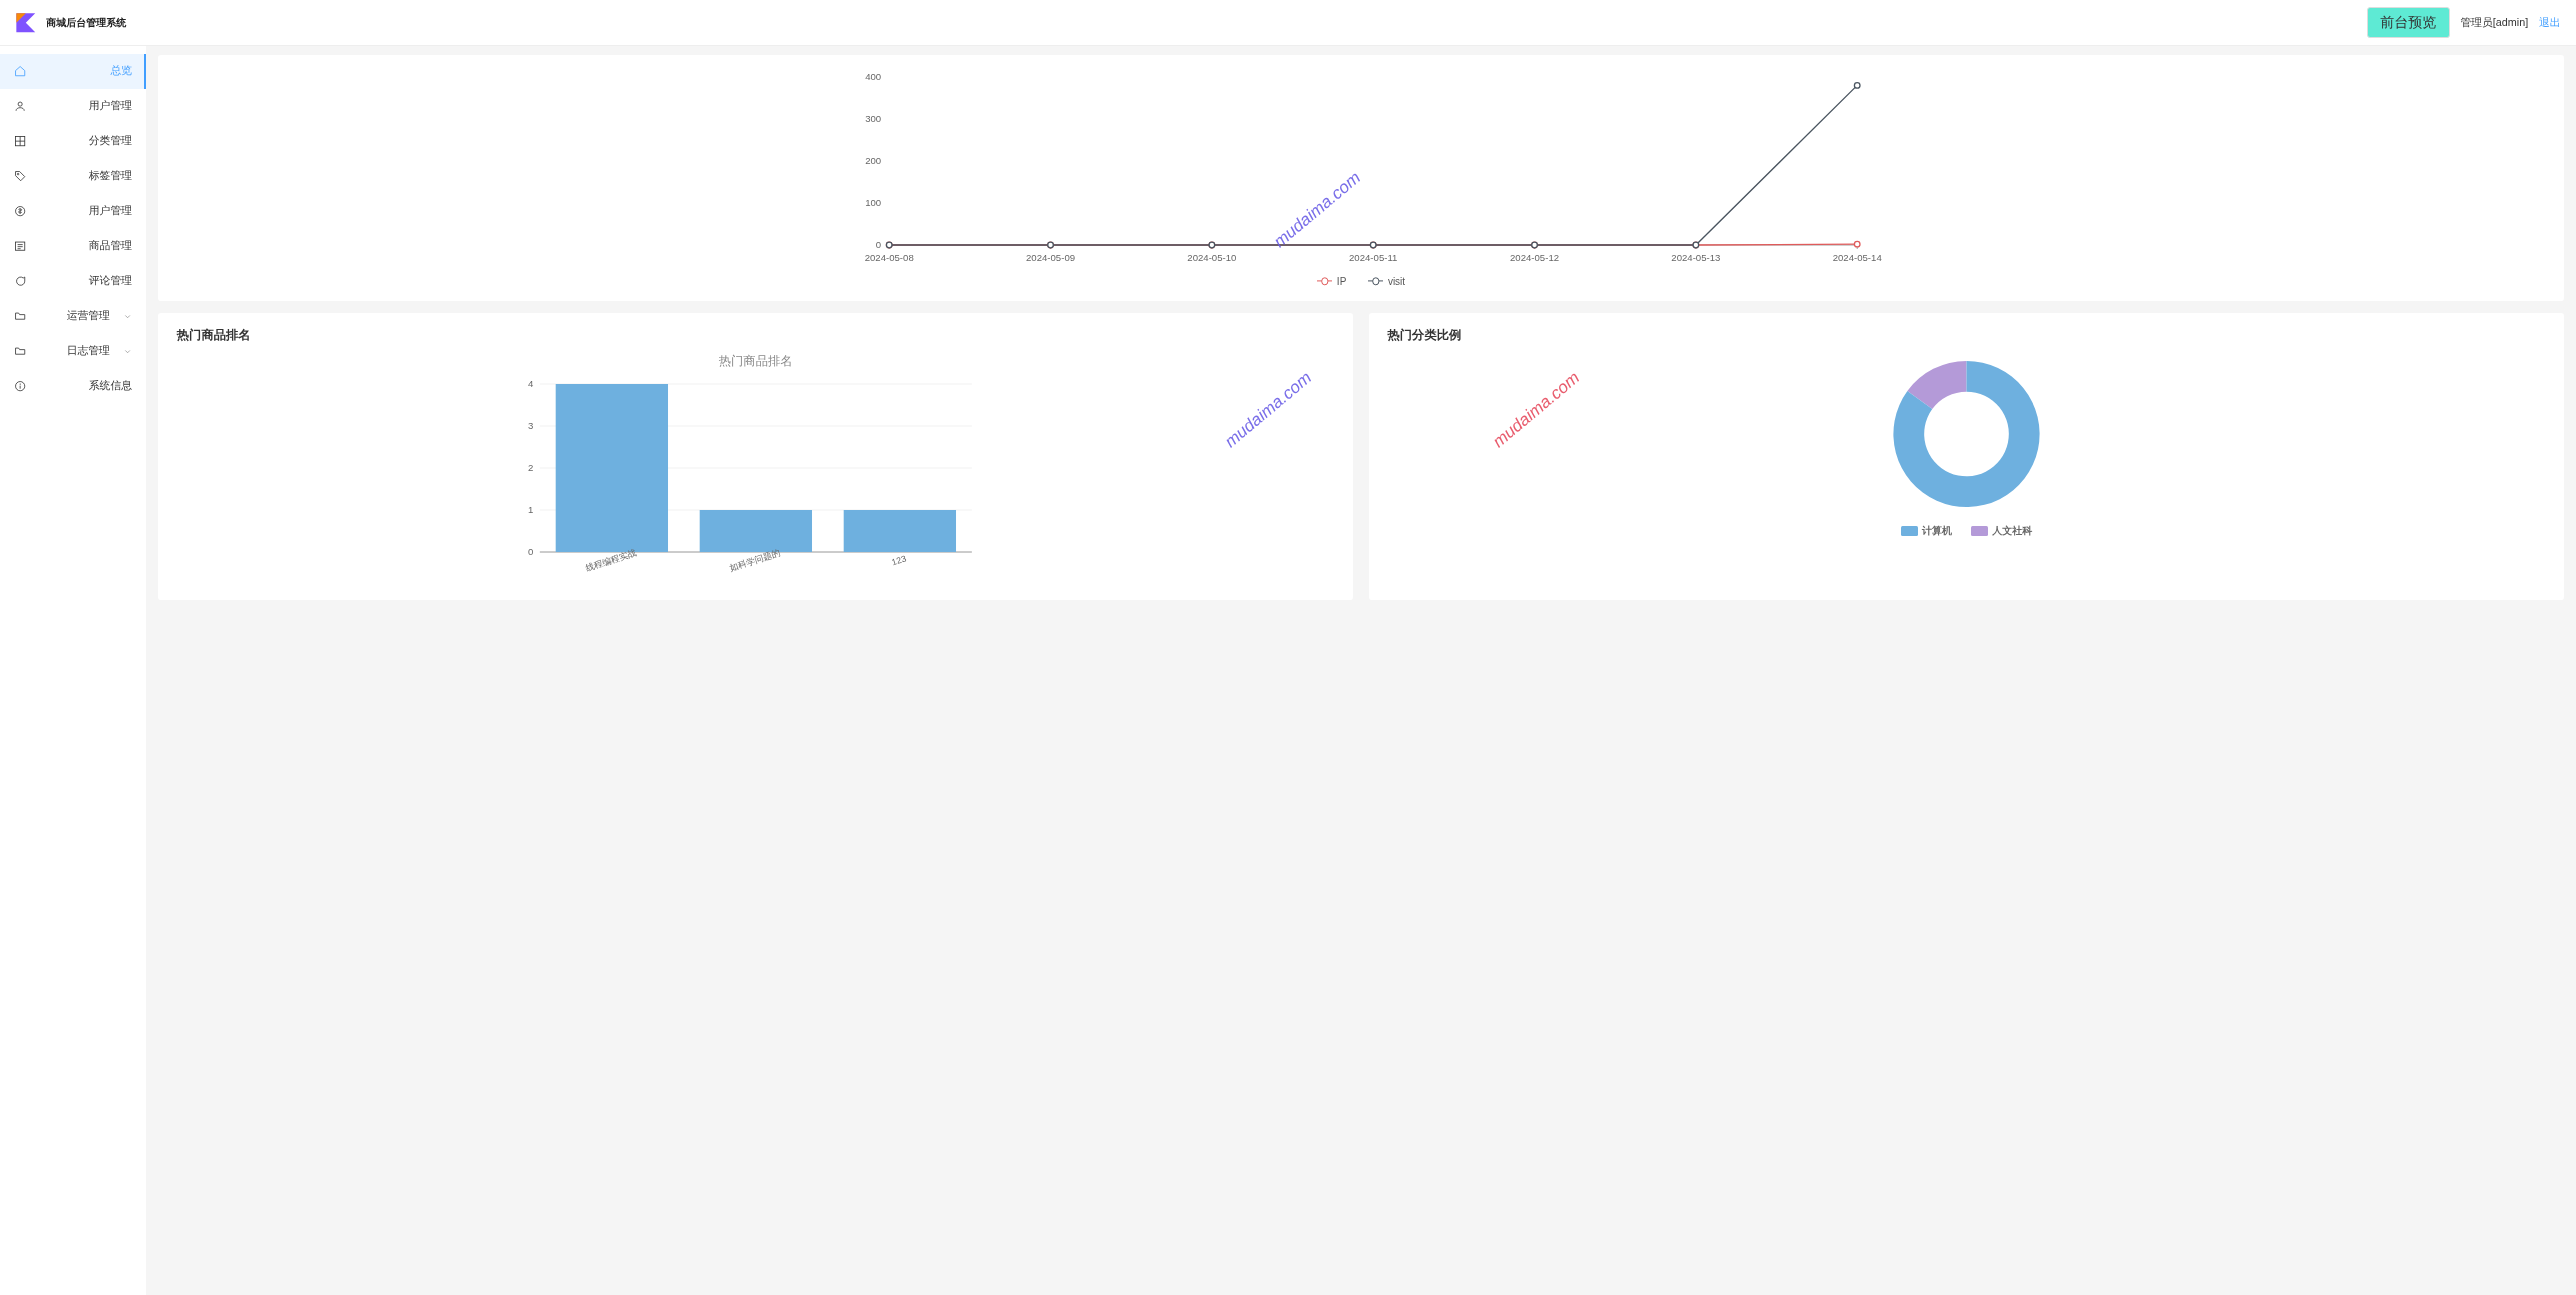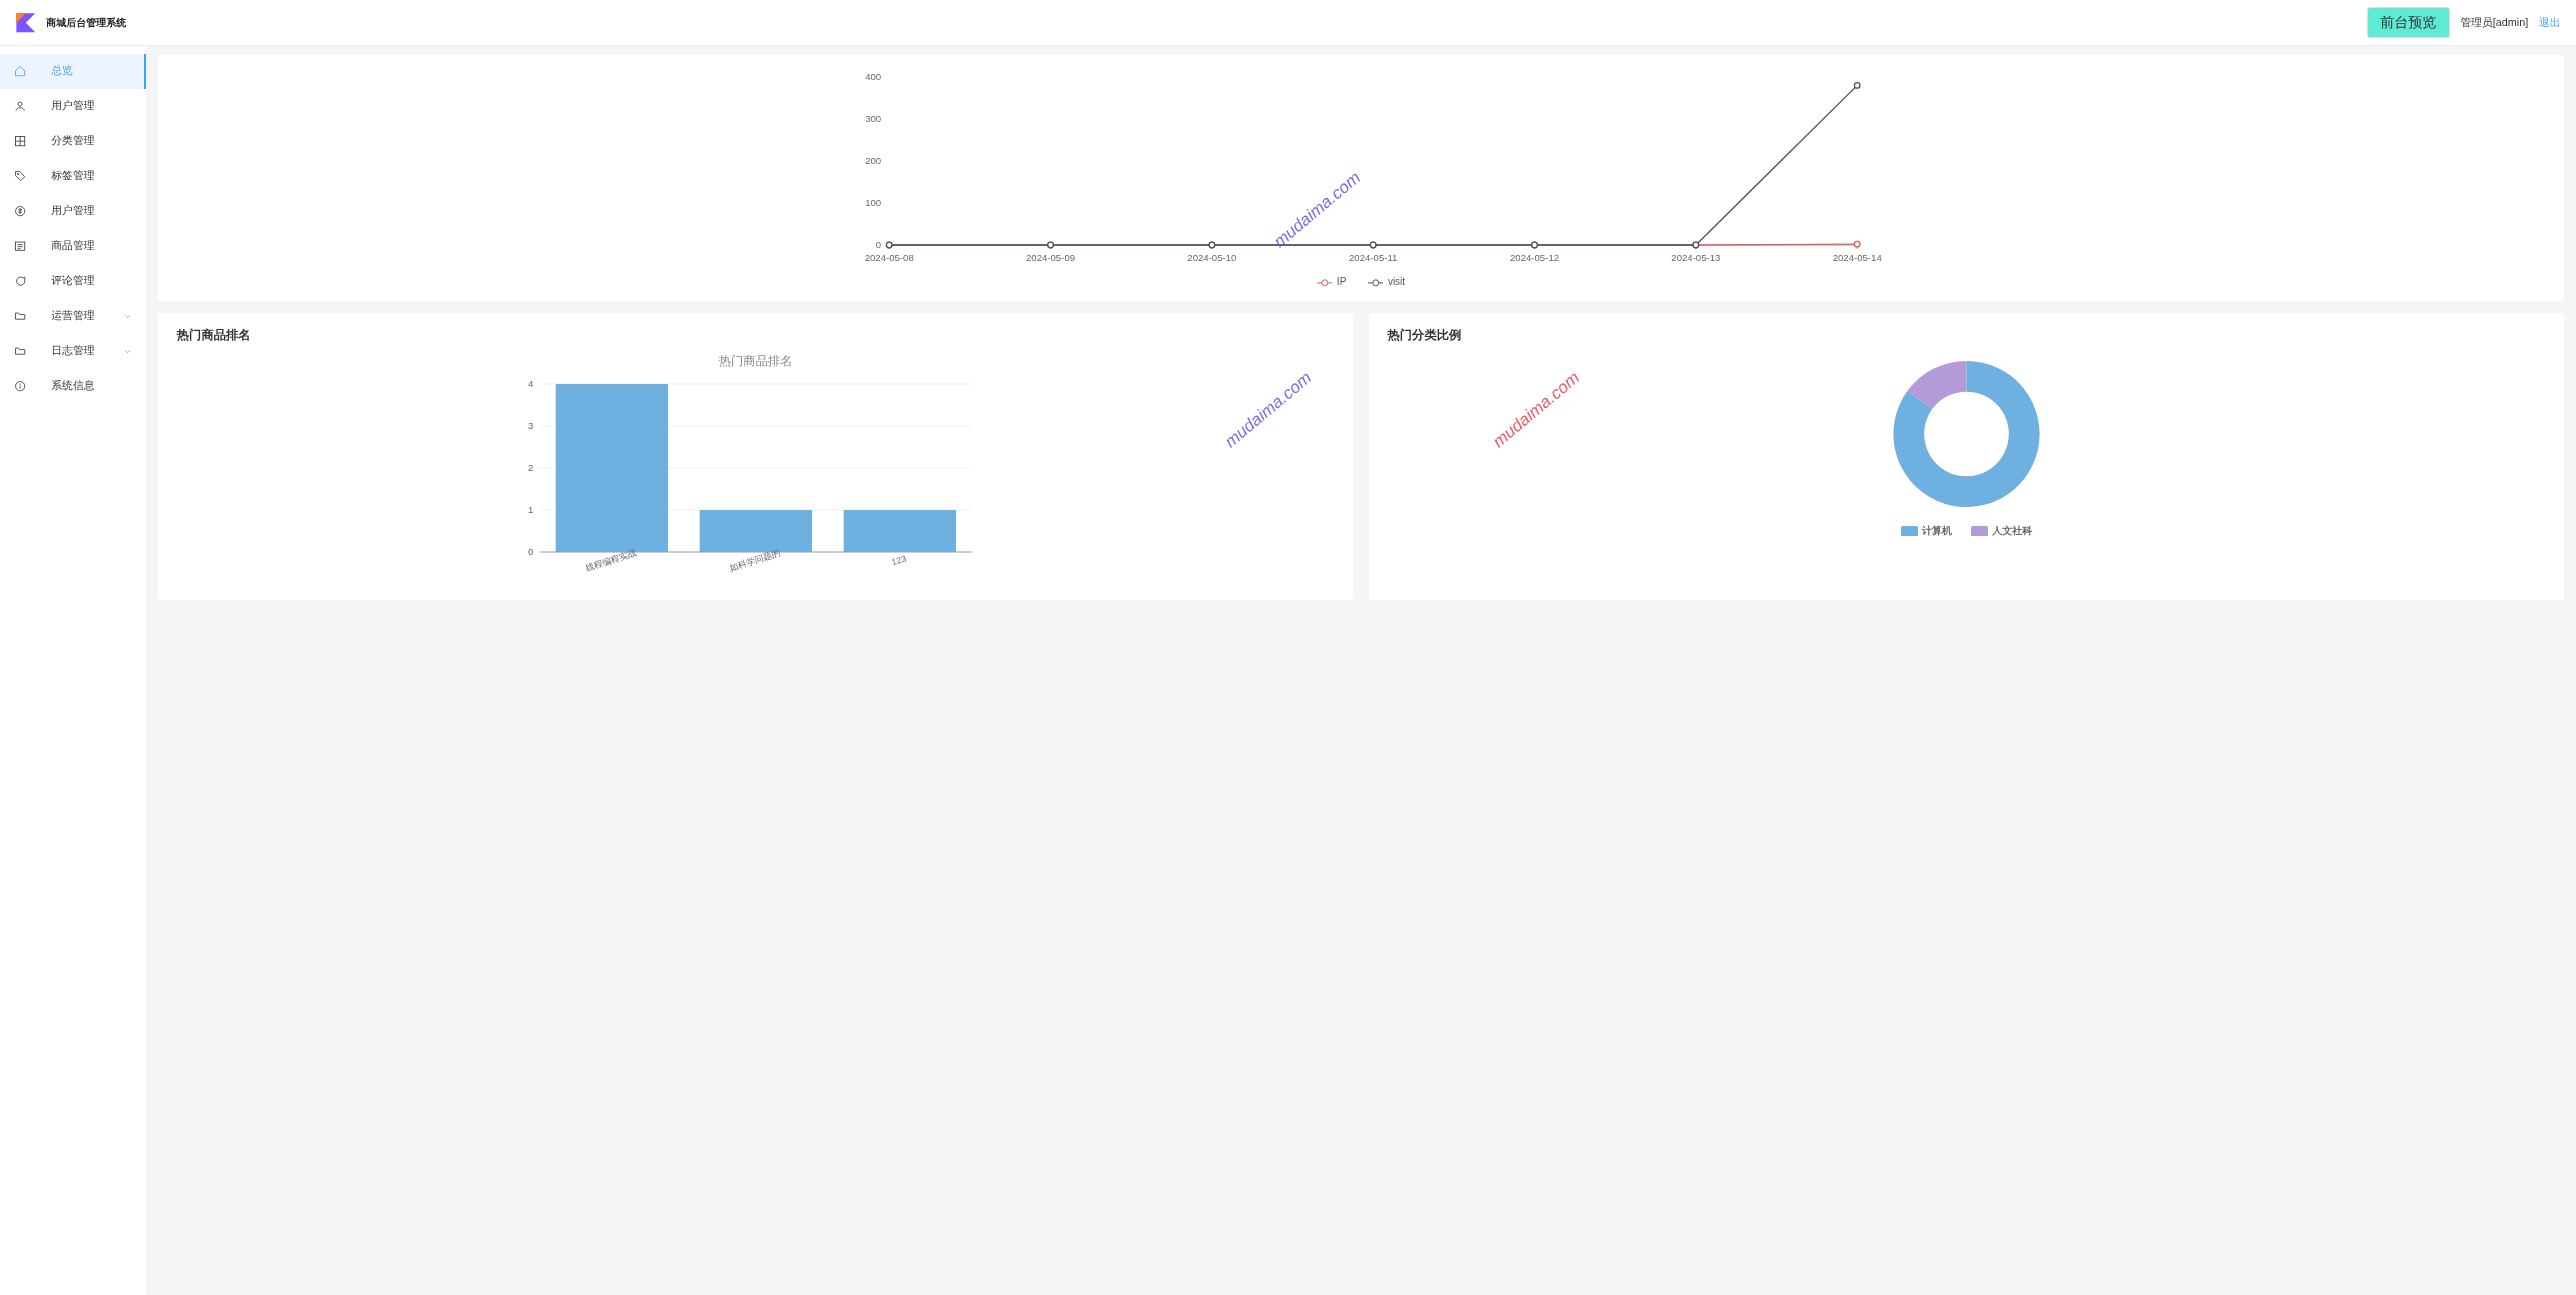--- a/index.html
+++ b/index.html
@@ -48,22 +48,23 @@
     padding-top: 7.7px;
     flex-shrink: 0;
   }
   .nav-item {
     display: flex;
     align-items: center;
     height: 35px;
     padding: 0 14px;
     cursor: pointer;
     color: #333;
-    gap: 25px;
+    gap: 13px;
     position: relative;
+    text-align: right;
   }
   .nav-item.active {
     background: #ecf5ff;
     color: #409eff;
   }
   .nav-item.active::after {
     content: "";
     position: absolute;
     right: 0; top: 0; bottom: 0;
     width: 2.3px;
@@ -100,21 +101,21 @@
   
   .barchart { width: 100%; height: 208px; }
 
   
   .piewrap { display: flex; flex-direction: column; align-items: center; }
   .pie-legend { display: flex; gap: 18.5px; margin-top: 9.2px; align-items: center; font-weight: bold; }
   .pie-legend-item { display: flex; align-items: center; gap: 4.6px; font-size: 10px; color: #666; }
   .swatch { width: 17px; height: 10px; border-radius: 1.5px; }
 
   .legend-line { display: flex; justify-content: center; gap: 21.6px; margin-top: 4.6px; font-size: 10px; color: #555;}
-  .legend-line-item { display: flex; align-items: flex-end; gap: 4.6px;}
+  .legend-line-item { display: flex; align-items: center; gap: 4.6px;}
   .legend-marker { width: 15.4px; height: 7.7px; position: relative;}
   .legend-marker::before { content:""; position:absolute; left:0; right:0; top:50%; height:1.2px; background: var(--c); transform: translateY(-50%);}
   .legend-marker::after { content:""; position:absolute; left:50%; top:50%; width:5.4px; height:5.4px; border:1.2px solid var(--c); background:#fff; border-radius:50%; transform:translate(-50%,-50%);}
 
   .watermark {
     position: absolute;
     font-size: 17px;
     font-style: italic;
     font-weight: 500;
     transform: rotate(-40deg);

